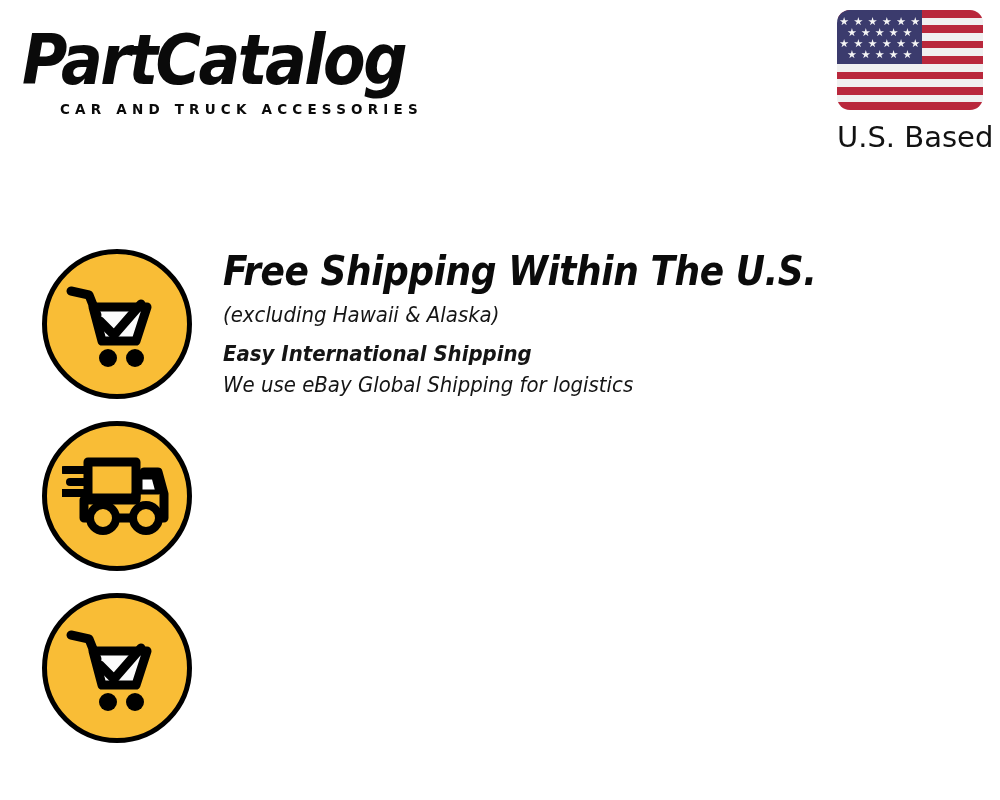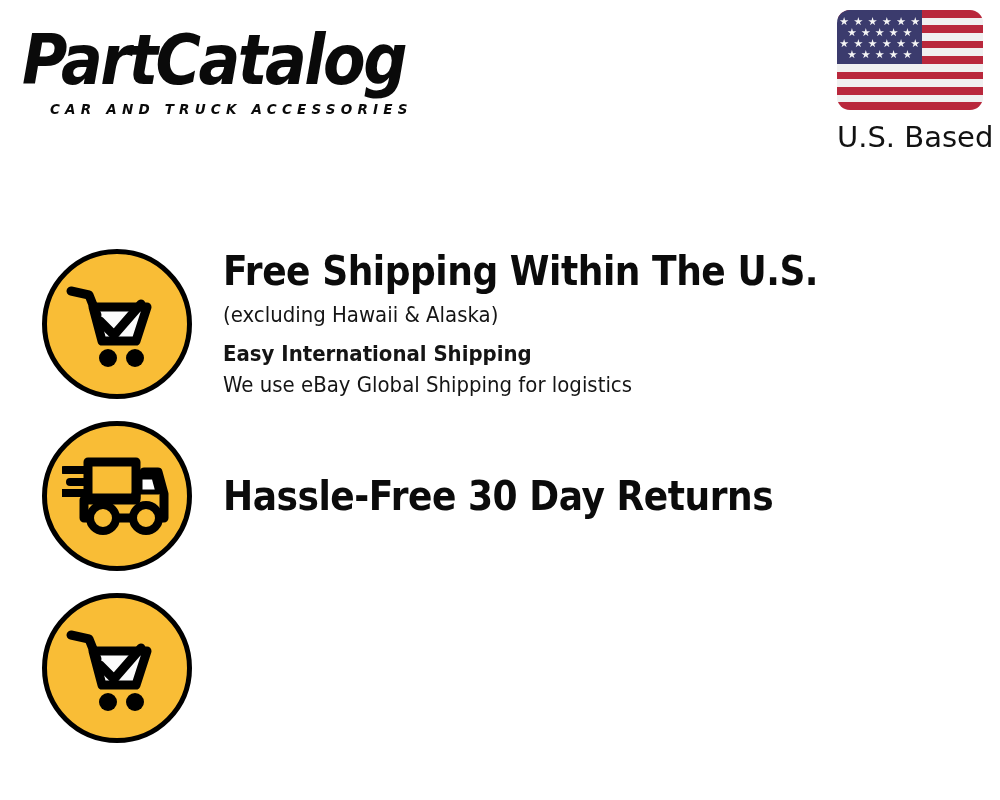--- a/index.html
+++ b/index.html
@@ -24,26 +24,25 @@
     letter-spacing:-2.5px;
     line-height:68px;
     color:#0a0a0a;
     transform:scaleY(1.12) scaleX(1.0);
     transform-origin:left top;
     white-space:nowrap;
   }
   .logo-sub {
     font-family:"DejaVu Sans", sans-serif;
     font-weight:700;
-    font-style:italic;
     font-size:13.5px;
     letter-spacing:5.2px;
     color:#0a0a0a;
     margin-top:11px;
-    margin-left:28px;
+    margin-left:38px;
     white-space:nowrap;
   }
 
   .flag-block { position:absolute; right:17px; top:10px; width:146px; }
   .flag {
     position:relative;
     width:146px; height:100px;
     border-radius:13px;
     overflow:hidden;
     background:#f0f0f0;
@@ -69,21 +68,21 @@
     font-weight:400;
     font-size:29px;
     line-height:33px;
     color:#121212;
     letter-spacing:0px;
     white-space:nowrap;
   }
 
   
   .features { position:absolute; left:0; top:238px; width:1000px; }
-  .feature-row { position:relative; display:flex; align-items:center; }
+  .feature-row { position:relative; display:flex; align-items:center;font-style:italic; }
   .row-1 { height:172px; }
   .row-2 { height:172px; }
   .row-3 { height:172px; }
 
   .icon-circle {
     flex:0 0 auto;
     position:relative;
     width:150px; height:150px;
     margin-left:42px;
     border-radius:50%;
@@ -215,23 +214,20 @@
           <path d="M22 50 L74 50 L74 44 L82 22 L96 22 L102 44 L102 68 L22 68 Z" fill="none" stroke="#000" stroke-width="9" stroke-linejoin="round"></path>
           <rect x="78" y="26" width="15" height="16" fill="#000" opacity="0"></rect>
           <path d="M78 27 L92 27 L96 42 L78 42 Z" fill="#fdfdfd" stroke="#000" stroke-width="5" stroke-linejoin="round"></path>
           <circle cx="41" cy="68" r="13" fill="#f9bd36" stroke="#000" stroke-width="8"></circle>
           <circle cx="84" cy="68" r="13" fill="#f9bd36" stroke="#000" stroke-width="8"></circle>
           <path d="M2 20 L24 20" stroke="#000" stroke-width="8" stroke-linecap="round"></path>
           <path d="M8 32 L24 32" stroke="#000" stroke-width="8" stroke-linecap="round"></path>
           <path d="M0 43 L24 43" stroke="#000" stroke-width="8" stroke-linecap="round"></path>
         </svg>
       </div>
-      <div class="feature-text">
-        <div class="headline">Hassle-Free 30 Day Returns</div>
-      </div>
     </div>
 
     <div class="feature-row row-3">
       <div class="icon-circle">
         <svg width="104" height="100" viewBox="0 0 104 100" aria-hidden="true">
           <polygon points="30,36 77,36 68,66 39,66" fill="#fbfbfb"></polygon>
           <path d="M6 17 L24 21 L32 41" fill="none" stroke="#000" stroke-width="9" stroke-linecap="round" stroke-linejoin="round"></path>
           <path d="M28 33 L82 33 L71 67 L37 67 Z" fill="none" stroke="#000" stroke-width="9" stroke-linejoin="round"></path>
           <path d="M35 47 L49 61 L76 30" fill="none" stroke="#000" stroke-width="9" stroke-linecap="round" stroke-linejoin="round"></path>
           <circle cx="43" cy="84" r="9" fill="#000"></circle>

